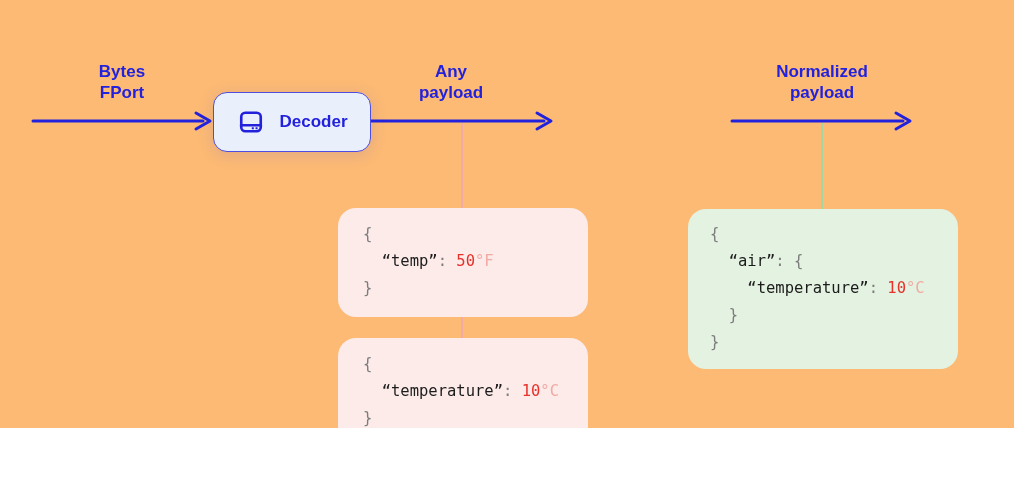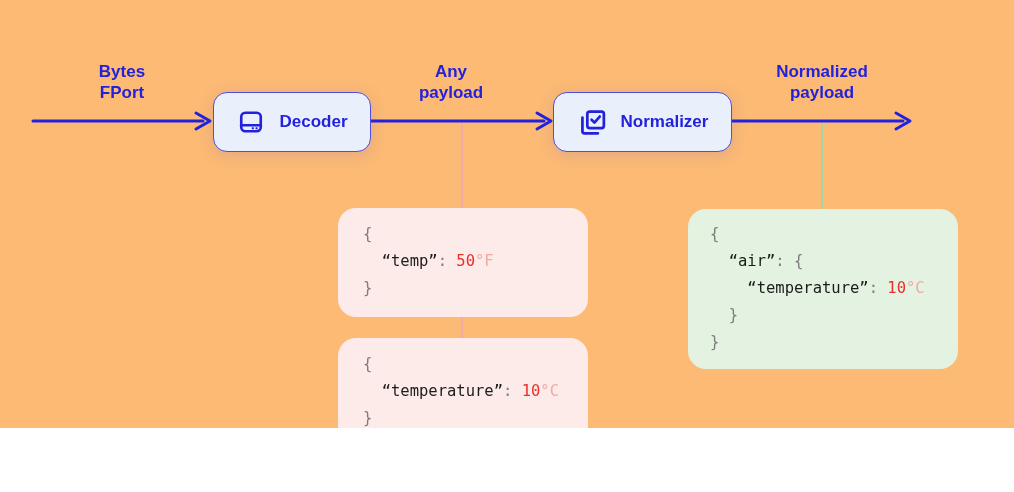--- a/index.html
+++ b/index.html
@@ -94,30 +94,20 @@
       <svg width="30" height="30" viewBox="0 0 24 24" fill="none" stroke-width="2.1" stroke-linecap="round" stroke-linejoin="round">
         <rect x="4.2" y="4.6" width="15.6" height="14.8" rx="3.2"></rect>
         <path d="M4.2 14.6 H19.8"></path>
         <rect x="12.6" y="16.1" width="1.7" height="1.7" rx="0.3" fill="currentColor" style="fill:var(--flow-blue);stroke:none"></rect>
         <rect x="15.6" y="16.1" width="1.7" height="1.7" rx="0.3" style="fill:var(--flow-blue);stroke:none"></rect>
       </svg>
     </span>
     <span class="node-label">Decoder</span>
   </div>
 
-  <div class="node" style="left:553px;width:179px">
-    <span class="node-icon">
-      <svg width="31" height="31" viewBox="0 0 24 24" fill="none" stroke-width="2.1" stroke-linecap="round" stroke-linejoin="round">
-        <rect x="8" y="3.6" width="12.8" height="12.8" rx="1.8"></rect>
-        <path d="M11.3 9.9 l2.2 2.2 4.1 -4.7"></path>
-        <path d="M4.2 8.2 V18.8 a1.6 1.6 0 0 0 1.6 1.6 H16.2"></path>
-      </svg>
-    </span>
-    <span class="node-label">Normalizer</span>
-  </div>
 
   <div class="code-block pink" style="left:338px;top:208px;width:250px;height:109px">
       <div class="code-line"><span class="tok-punct">{</span></div>
       <div class="code-line"><span class="tok-punct">  </span><span class="tok-key">“temp”</span><span class="tok-punct">: </span><span class="tok-num">50</span><span class="tok-unit">°F</span></div>
       <div class="code-line"><span class="tok-punct">}</span></div>
     </div>
 
   <div class="code-block pink" style="left:338px;top:338px;width:250px;height:112px">
       <div class="code-line"><span class="tok-punct">{</span></div>
       <div class="code-line"><span class="tok-punct">  </span><span class="tok-key">“temperature”</span><span class="tok-punct">: </span><span class="tok-num">10</span><span class="tok-unit">°C</span></div>

